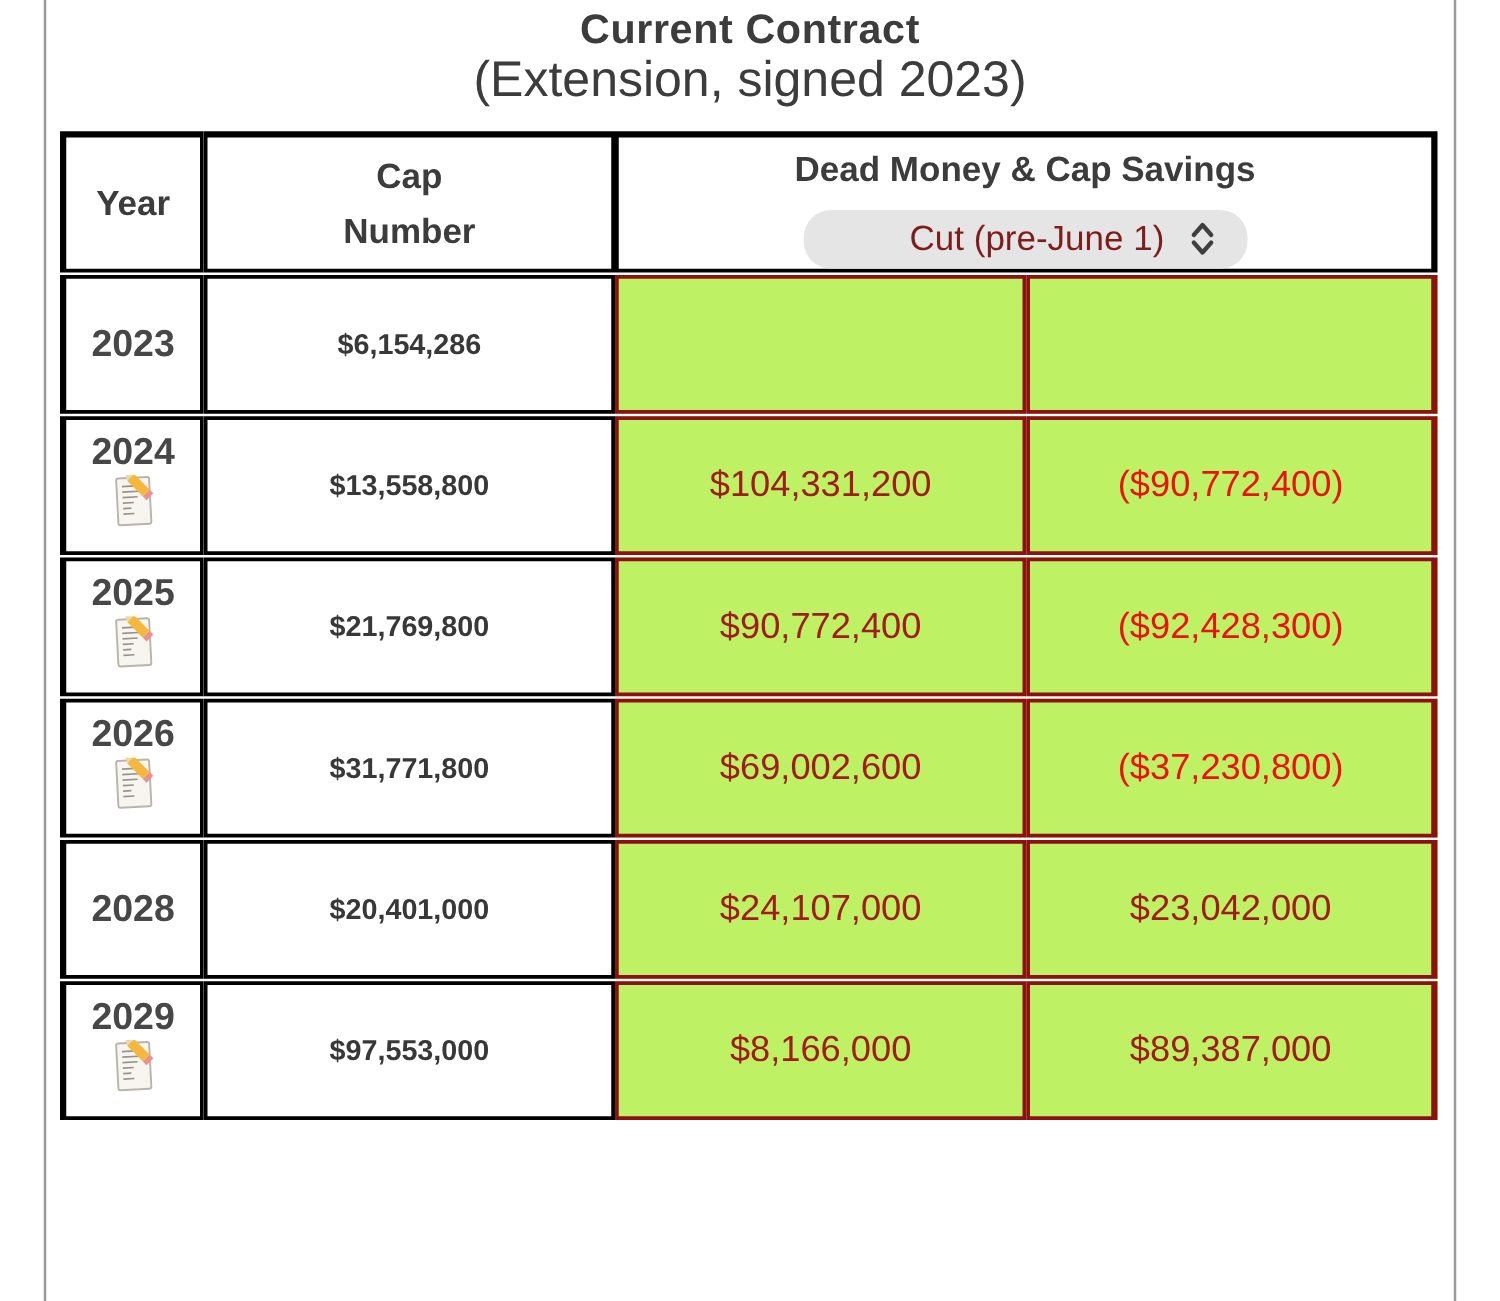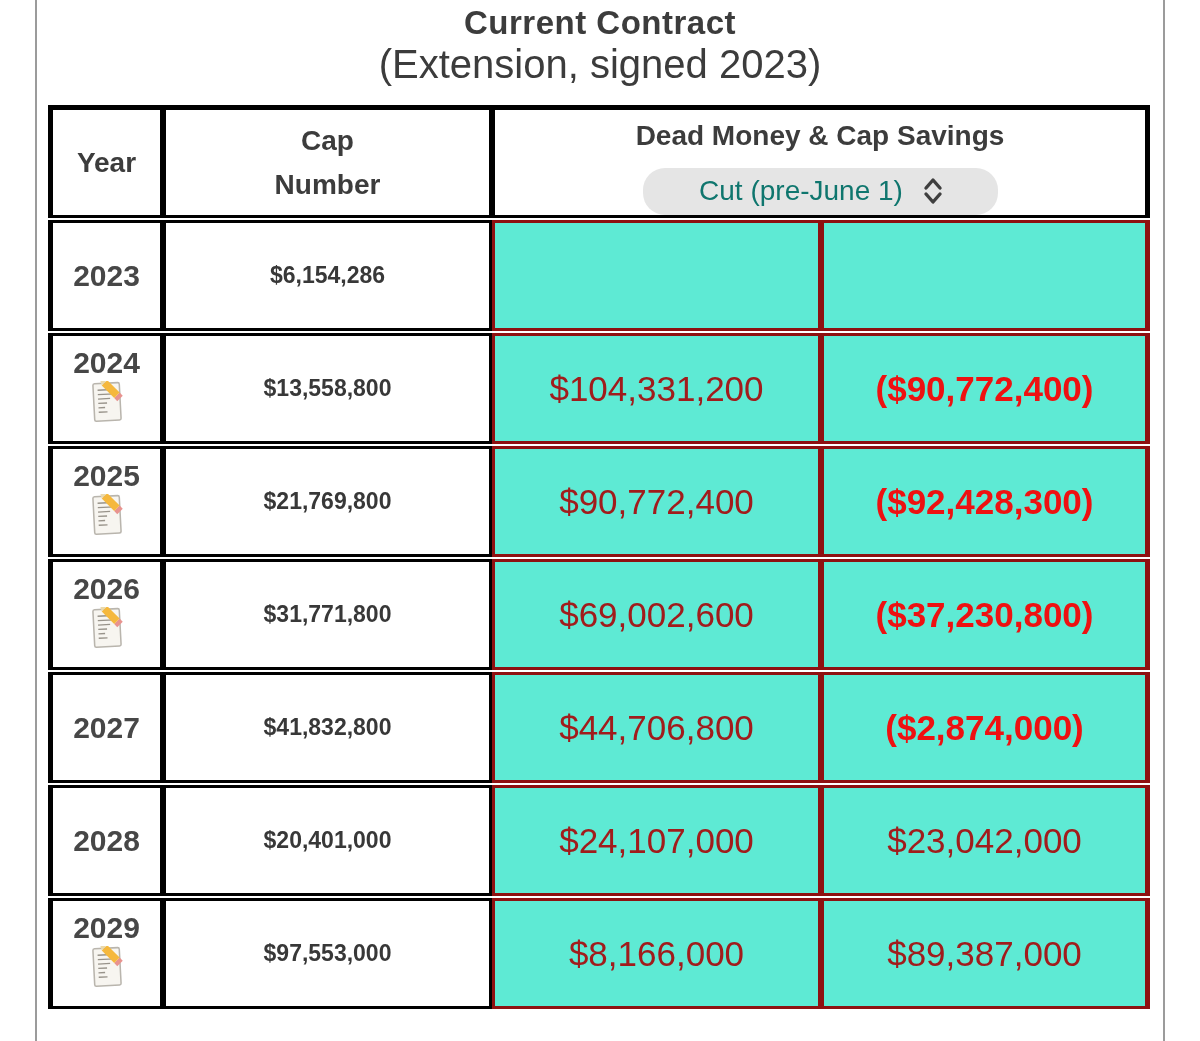--- a/index.html
+++ b/index.html
@@ -52,52 +52,52 @@
   th.year-h { font-size: 28px; font-weight: 700; }
   th.cap-h  { font-size: 28px; font-weight: 700; }
   th.cap-h .wrap { width: 130px; margin: 0 auto; line-height: 1.55; }
   th.dm-h { font-size: 28px; font-weight: 700; padding-top: 10px; vertical-align: top; }
   .edge-left  { border-left-width: 5px; }
   .edge-top   { border-top-width: 5px; }
   .edge-right { border-right-width: 5px; }
   .dropdown {
     display: inline-flex;
     align-items: center;
-    justify-content: center;
+    justify-content: flex-end;
     gap: 18px;
     margin-top: 16px;
     background: #e5e5e5;
     border-radius: 22px;
     padding: 7px 24px 8px 28px;
     min-width: 355px;
     font-size: 28px;
     font-weight: 400;
-    color: #0f766e;
+    color: #7f1d1d;
     cursor: pointer;
   }
   td.year-cell {
     font-size: 30px;
     color: #474747;
     padding: 2px 0;
     font-weight: bold;
   }
   .year-stack { display: flex; flex-direction: column; align-items: center; justify-content: center; gap: 1px; }
   td.cap-cell {
     font-size: 23px;
     font-weight: 700;
     color: #383838;
   }
   td.red {
-    background: #5eead4;
+    background: #bef264;
     border-color: #8e1111;
-    font-size: 35px;
+    font-size: 29px;
   }
   td.red.dead { color: #a11c1c; }
   td.red.sav  { color: #a11c1c; }
-  td.red.sav.neg { color: #ee1111; font-weight: bold; }
+  td.red.sav.neg { color: #ee1111; }
   .memo-icon { display: inline-block; cursor: pointer; }
 </style>
 </head>
 <body>
 
 <div class="page-frame">
 
   <div class="page-title">Current Contract</div>
   <div class="page-subtitle">(Extension, signed 2023)</div>
 
@@ -204,26 +204,20 @@
               </g>
             </svg>
           </span>
         </div>
       </td>
       <td class="cap-cell">$31,771,800</td>
       <td class="red dead">$69,002,600</td>
       <td class="red sav neg edge-right">($37,230,800)</td>
     </tr>
 
-    <tr class="row">
-      <td class="year-cell edge-left">2027</td>
-      <td class="cap-cell">$41,832,800</td>
-      <td class="red dead">$44,706,800</td>
-      <td class="red sav neg edge-right">($2,874,000)</td>
-    </tr>
 
     <tr class="row">
       <td class="year-cell edge-left">2028</td>
       <td class="cap-cell">$20,401,000</td>
       <td class="red dead">$24,107,000</td>
       <td class="red sav edge-right">$23,042,000</td>
     </tr>
 
     <tr class="row">
       <td class="year-cell edge-left">

